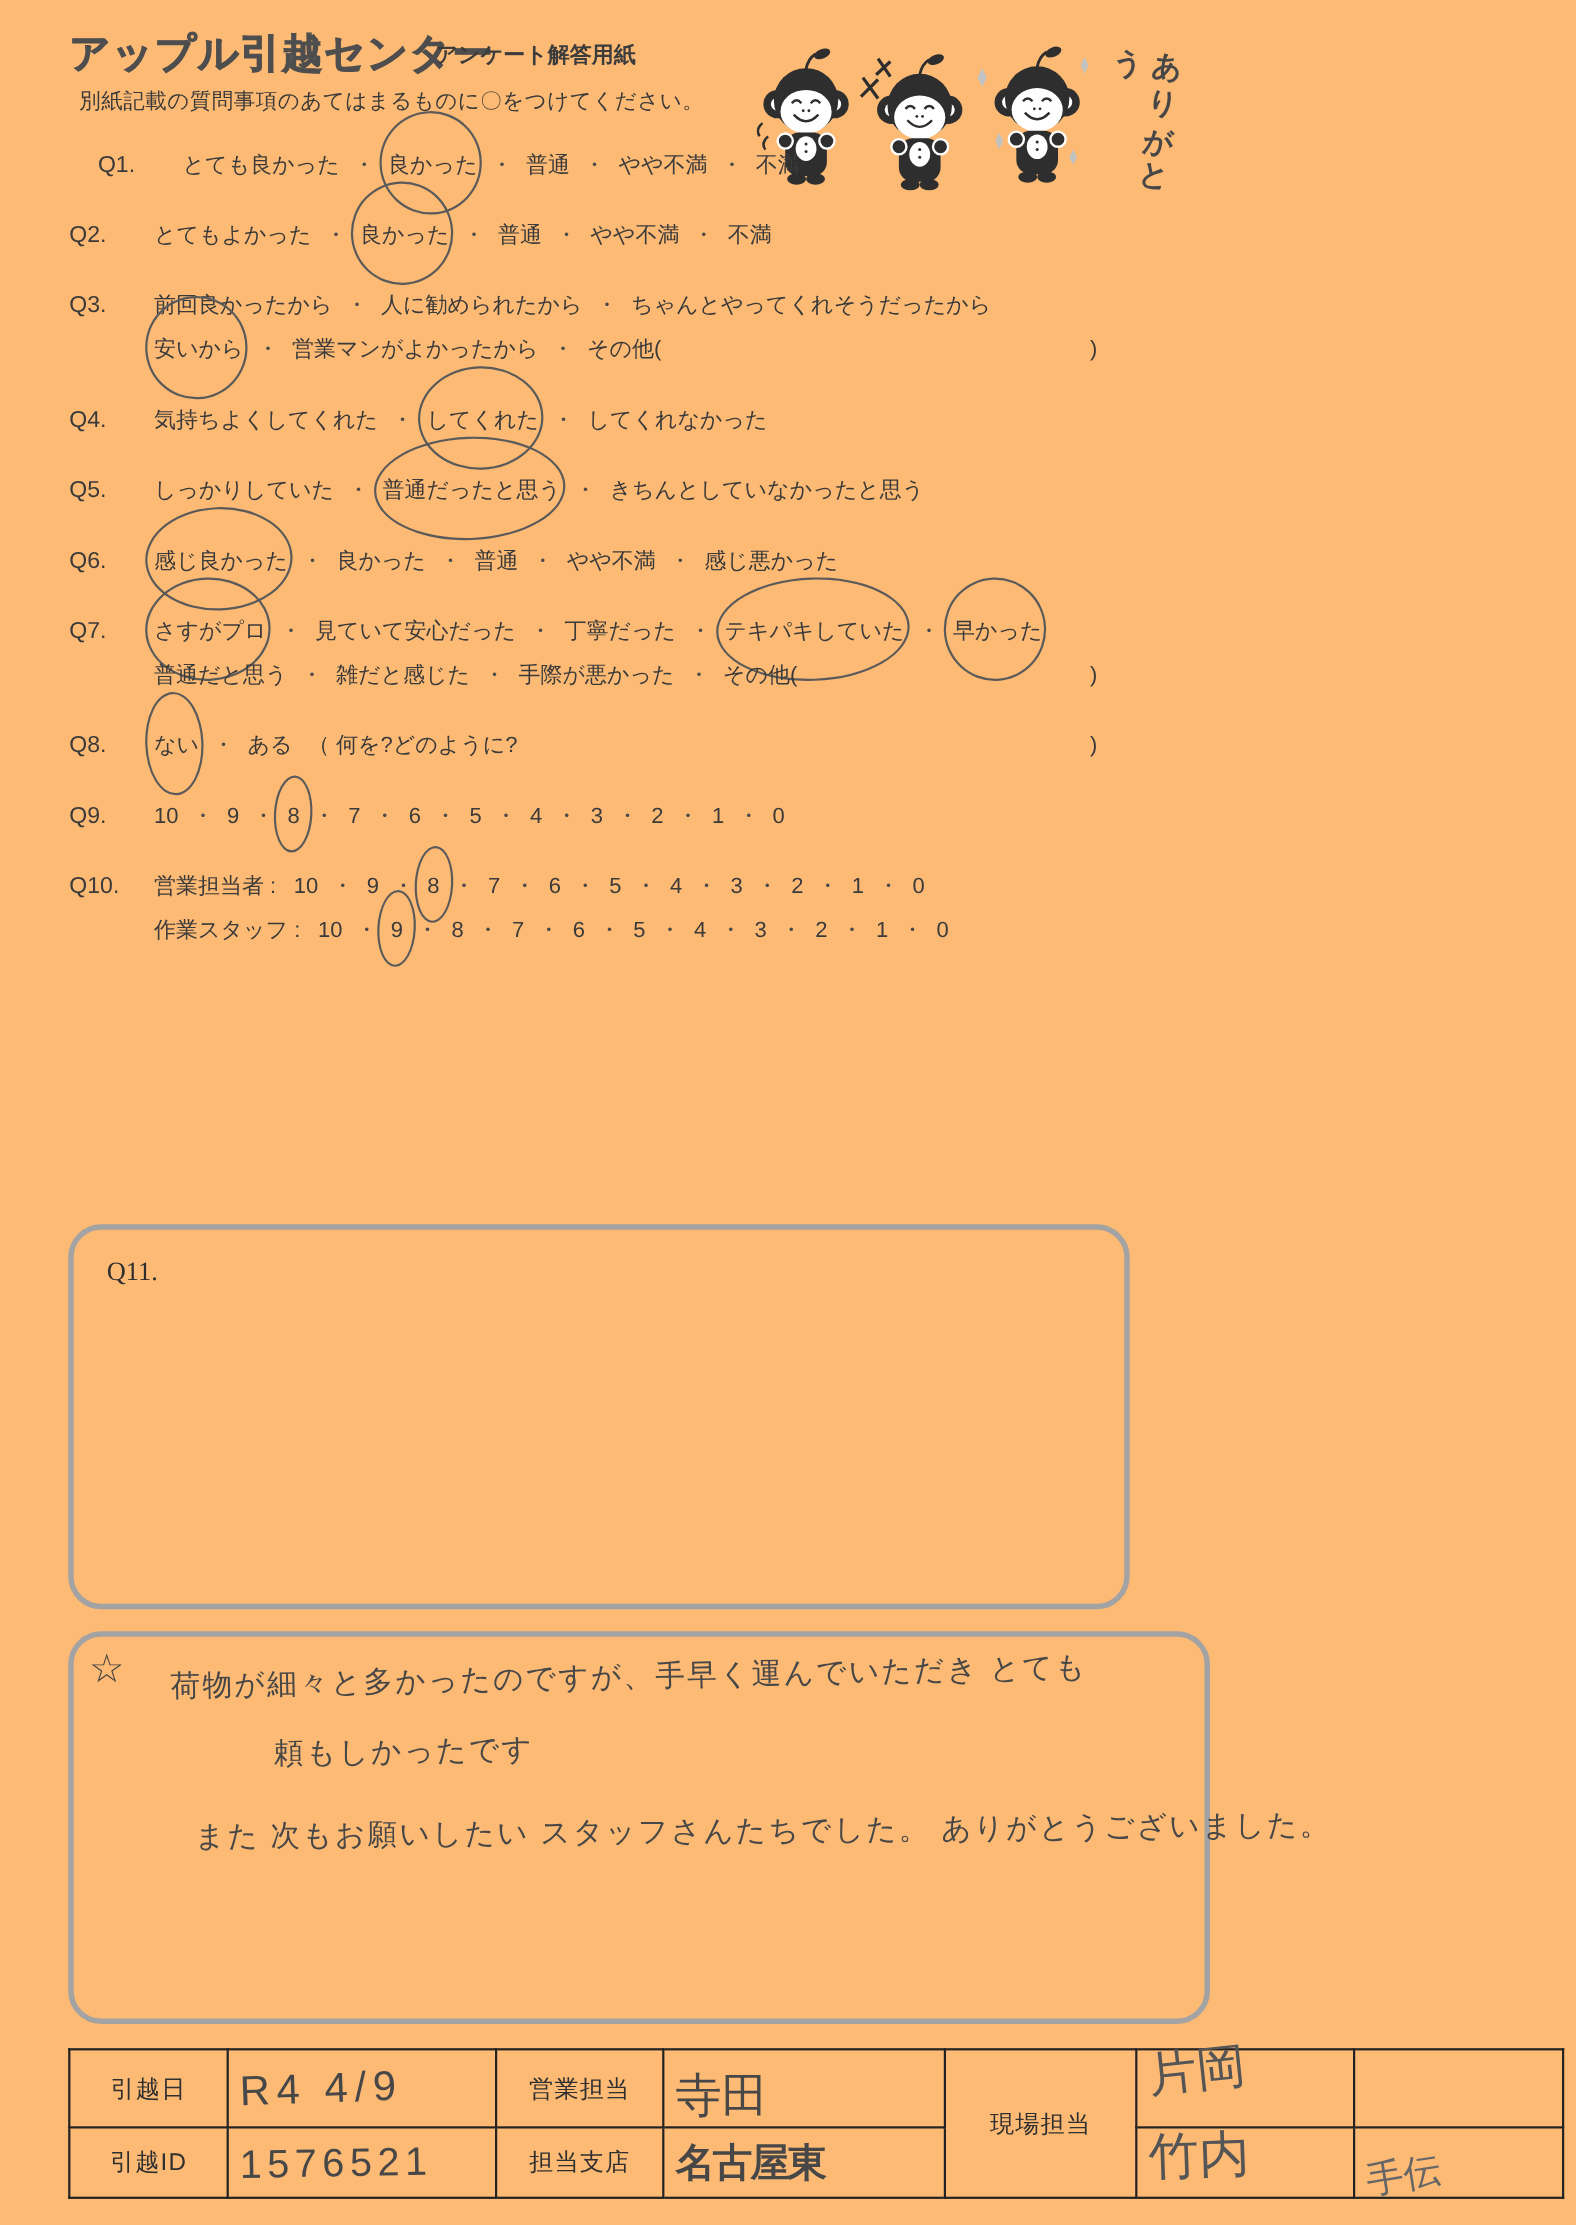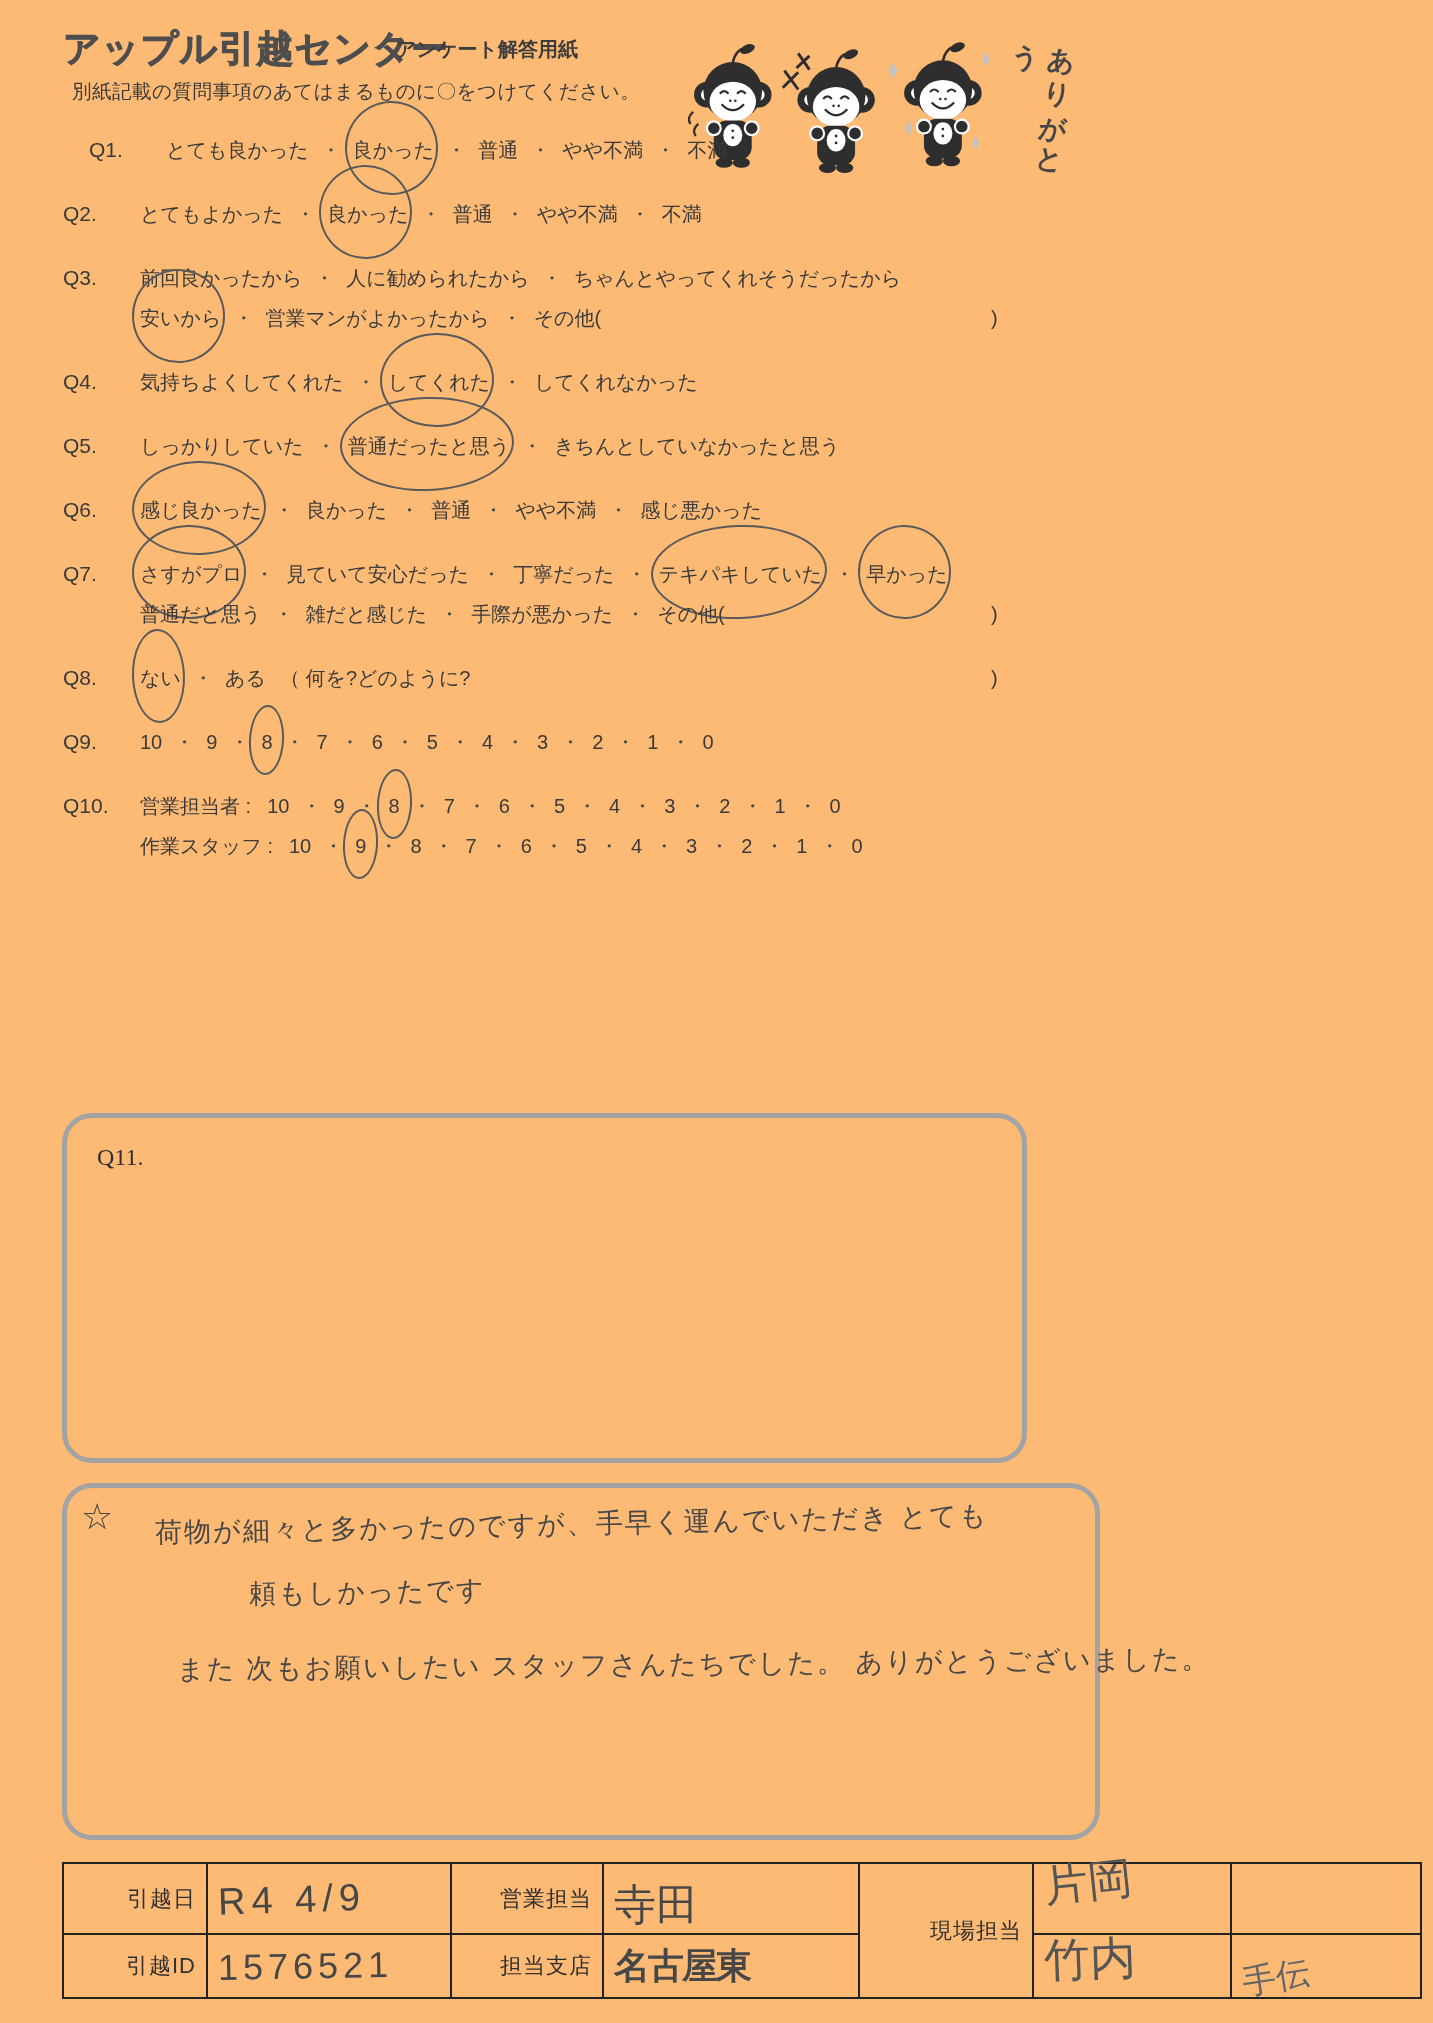--- a/index.html
+++ b/index.html
@@ -58,21 +58,21 @@
   .hand{color:#474747;}
   .comment-line{position:absolute;font-size:27px;letter-spacing:2px;white-space:nowrap;}
   .cl1{left:88px;top:18px;transform:rotate(-1.2deg);}
   .cl2{left:182px;top:86px;transform:rotate(-1deg);}
   .cl3{left:110px;top:158px;transform:rotate(-0.6deg);}
   
   .ftable{
     position:absolute;left:62px;top:1862px;border-collapse:collapse;table-layout:fixed;
   }
   .ftable td{border:2.5px solid #222;overflow:visible;padding:0 10px;}
-  .flabel{font-size:22px;color:#2f2f2f;text-align:right;letter-spacing:1px;}
+  .flabel{font-size:22px;color:#2f2f2f;text-align:center;letter-spacing:1px;}
   .fval{font-size:36px;}
   .v-date{transform:rotate(-2deg);font-size:38px;letter-spacing:6px;}
   .v-id{font-size:36px;letter-spacing:5px;transform:rotate(-1deg);}
   .v-sales{font-size:42px;transform:translateY(6px);}
   .v-branch{font-size:36px;font-weight:600;letter-spacing:-2px;}
   .sig{display:inline-block;white-space:nowrap;}
   .sig1{font-size:44px;transform:translateY(-16px) rotate(-6deg);color:#555;}
   .sig2{font-size:46px;transform:translateY(-6px) rotate(-2deg);color:#555;}
   .sig3{font-size:34px;transform:translateY(12px) rotate(-9deg);color:#666;}
 </style>

